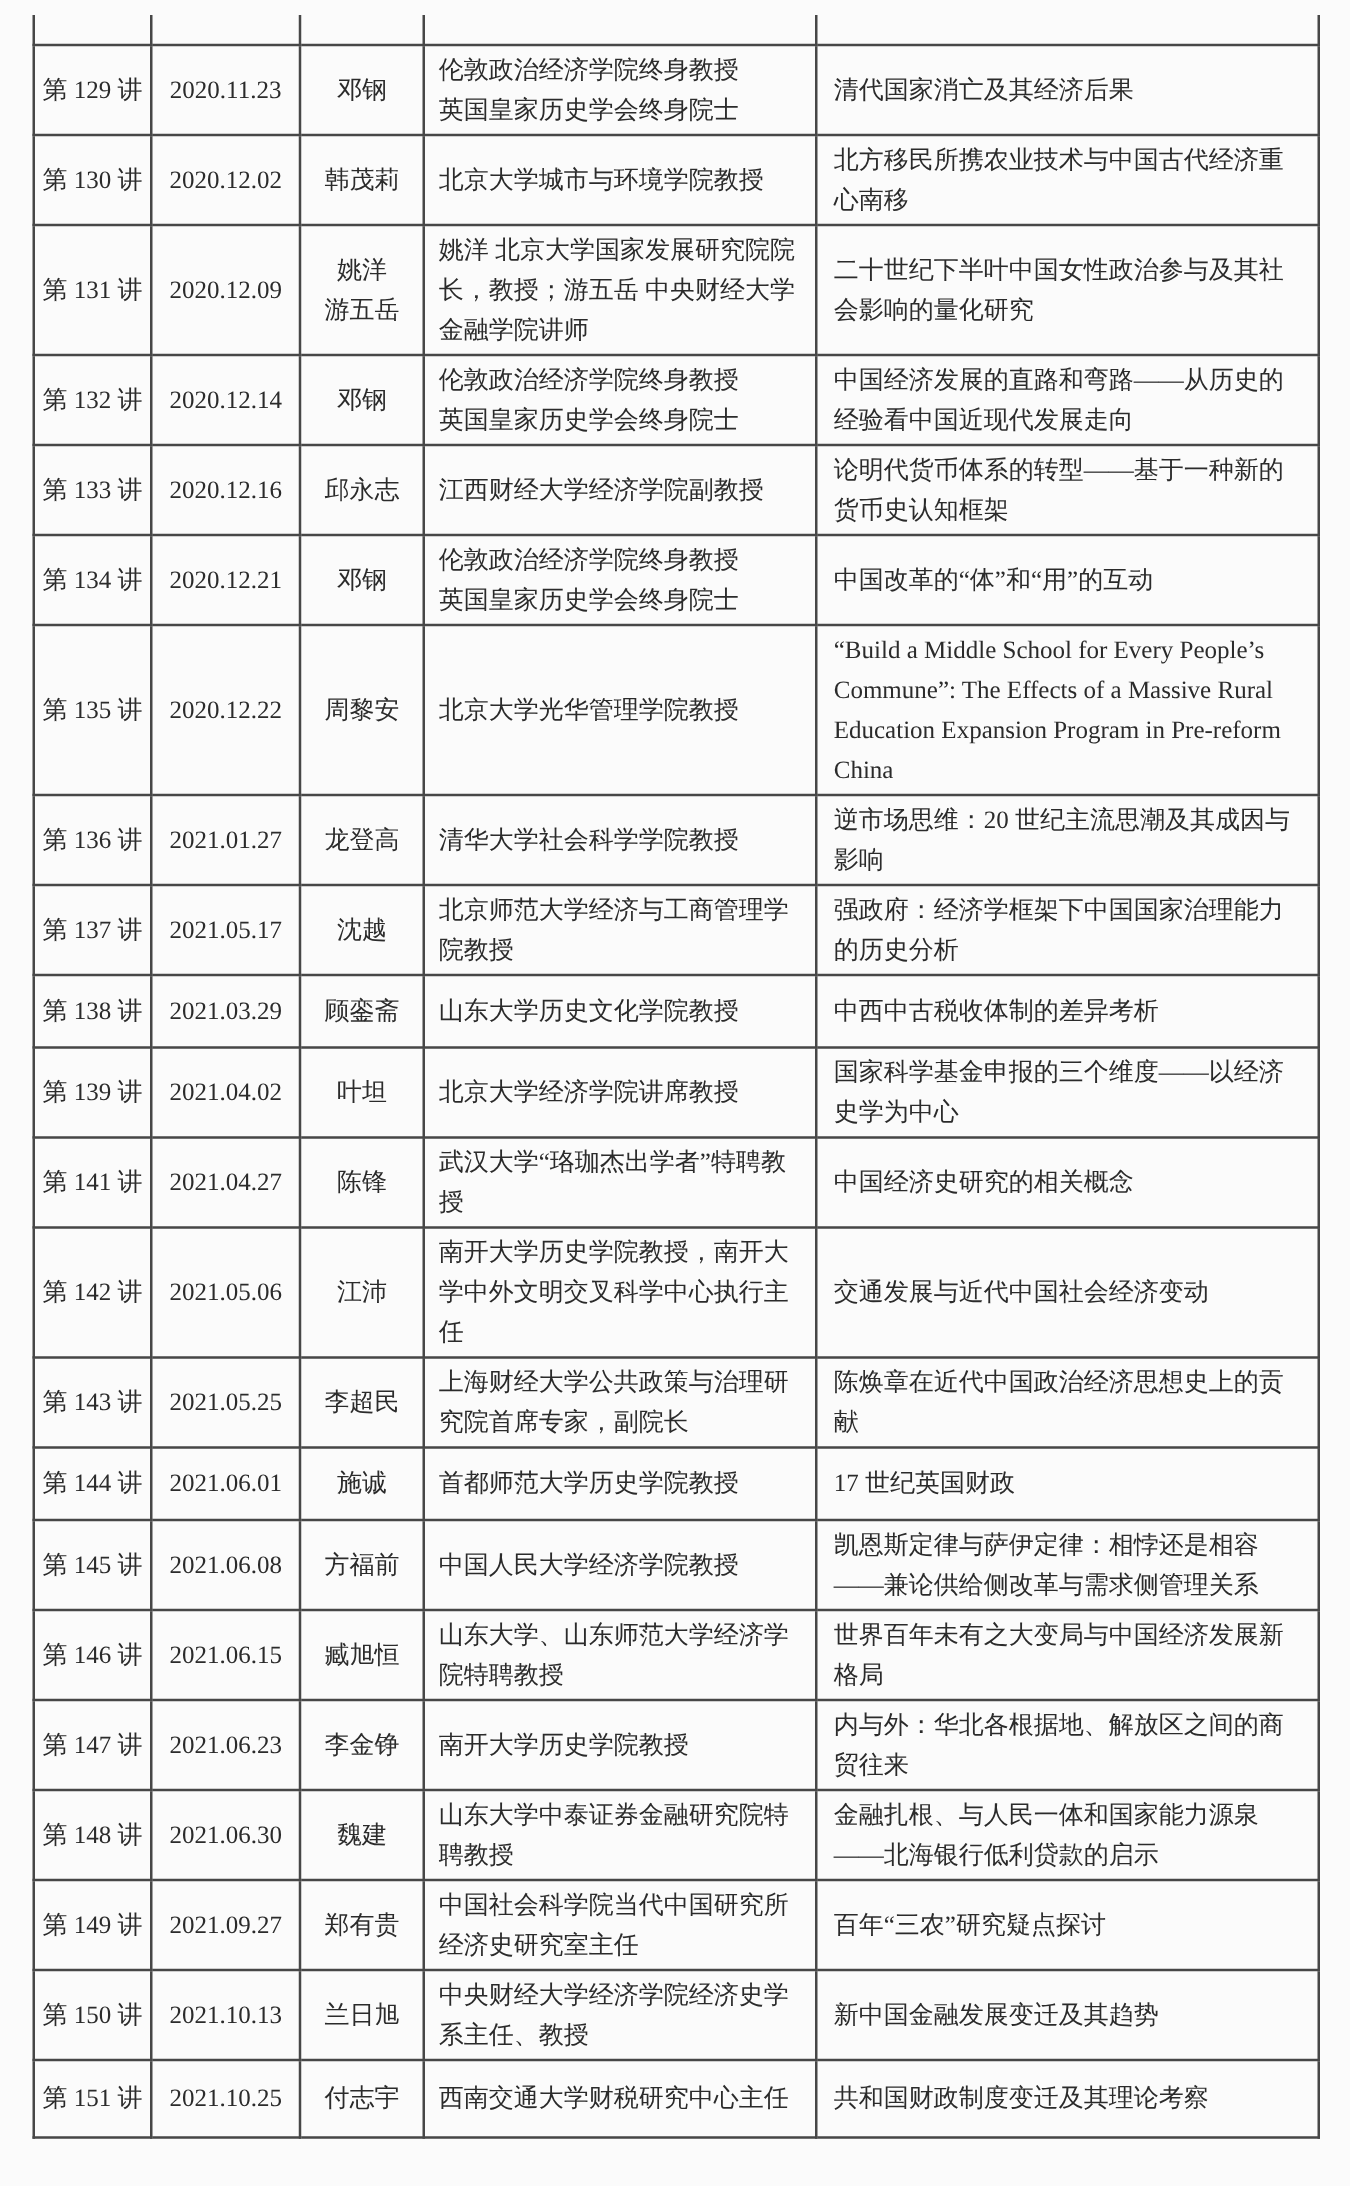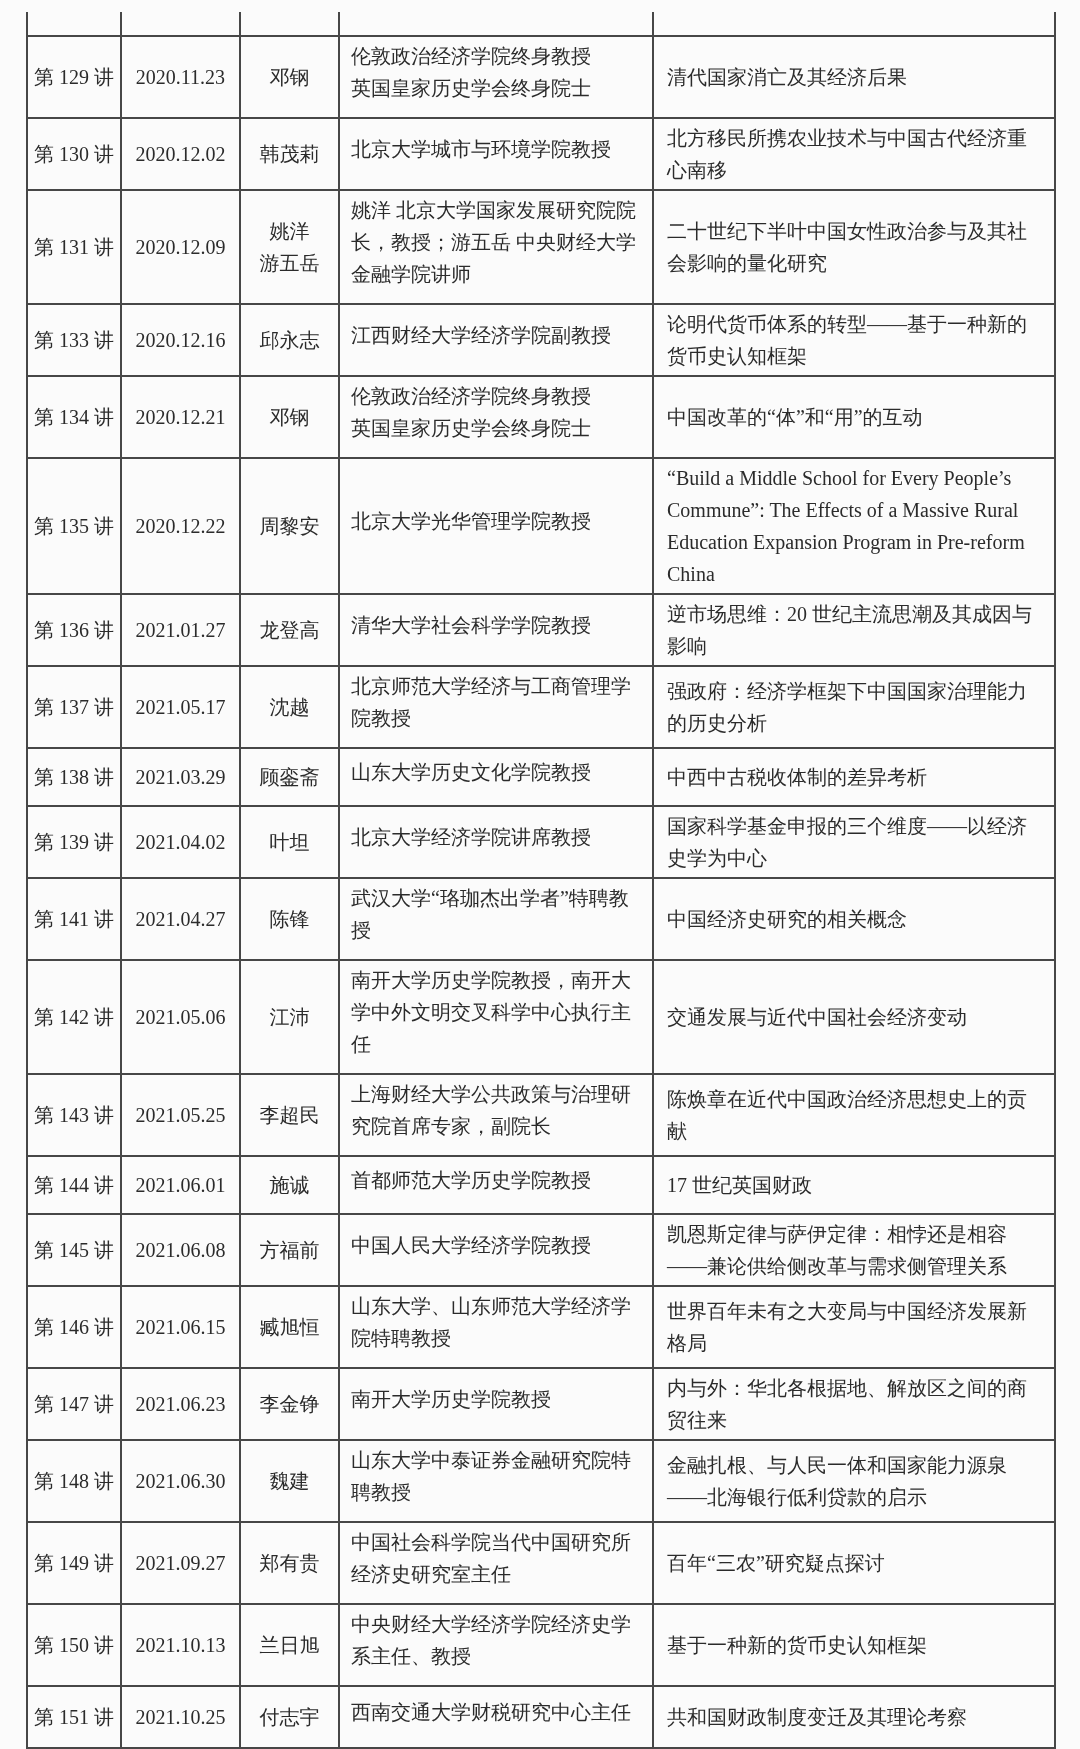--- a/index.html
+++ b/index.html
@@ -35,21 +35,21 @@
   }
   tr.stub-row td{
     border-top:none;
     height:23px;
     padding:0;
   }
   td.c-no, td.c-date, td.c-speaker{
     text-align:center;
     padding:3px 2px;
   }
-  td.c-aff{ padding:3px 8px 13px 11px; }
+  td.c-aff{ padding:3px 8px 3px 11px; }
   td.c-topic{ padding:3px 10px 3px 13px; }
 </style>
 </head>
 <body>
 
 <div class="page">
   <table class="lecture-table">
     <colgroup>
       <col style="width:94px">
       <col style="width:119px">
@@ -81,20 +81,28 @@
     <td class="c-topic">北方移民所携农业技术与中国古代经济重心南移</td>
   </tr>
         <tr style="height: 96px;">
     <td class="c-no">第 131 讲</td>
     <td class="c-date">2020.12.09</td>
     <td class="c-speaker">姚洋
 游五岳</td>
     <td class="c-aff">姚洋 北京大学国家发展研究院院长，教授；游五岳 中央财经大学金融学院讲师</td>
     <td class="c-topic">二十世纪下半叶中国女性政治参与及其社会影响的量化研究</td>
   </tr>
+        <tr style="height: 64px;">
+    <td class="c-no">第 132 讲</td>
+    <td class="c-date">2020.12.14</td>
+    <td class="c-speaker">邓钢</td>
+    <td class="c-aff">伦敦政治经济学院终身教授
+英国皇家历史学会终身院士</td>
+    <td class="c-topic">中国经济发展的直路和弯路——从历史的经验看中国近现代发展走向</td>
+  </tr>
         <tr style="height: 72px; margin-left: 34px;">
     <td class="c-no">第 133 讲</td>
     <td class="c-date">2020.12.16</td>
     <td class="c-speaker">邱永志</td>
     <td class="c-aff">江西财经大学经济学院副教授</td>
     <td class="c-topic">论明代货币体系的转型——基于一种新的货币史认知框架</td>
   </tr>
         <tr style="height: 64px; border-radius: 17px;">
     <td class="c-no">第 134 讲</td>
     <td class="c-date">2020.12.21</td>
@@ -199,21 +207,21 @@
     <td class="c-date">2021.09.27</td>
     <td class="c-speaker">郑有贵</td>
     <td class="c-aff">中国社会科学院当代中国研究所经济史研究室主任</td>
     <td class="c-topic">百年“三农”研究疑点探讨</td>
   </tr>
         <tr style="height: 61px;">
     <td class="c-no">第 150 讲</td>
     <td class="c-date">2021.10.13</td>
     <td class="c-speaker">兰日旭</td>
     <td class="c-aff">中央财经大学经济学院经济史学系主任、教授</td>
-    <td class="c-topic">基于一种新的货币史认知框架</td>
+    <td class="c-topic">新中国金融发展变迁及其趋势</td>
   </tr>
         <tr style="height: 62px;">
     <td class="c-no">第 151 讲</td>
     <td class="c-date">2021.10.25</td>
     <td class="c-speaker">付志宇</td>
     <td class="c-aff">西南交通大学财税研究中心主任</td>
     <td class="c-topic">共和国财政制度变迁及其理论考察</td>
   </tr>
       </tbody>
   </table>

